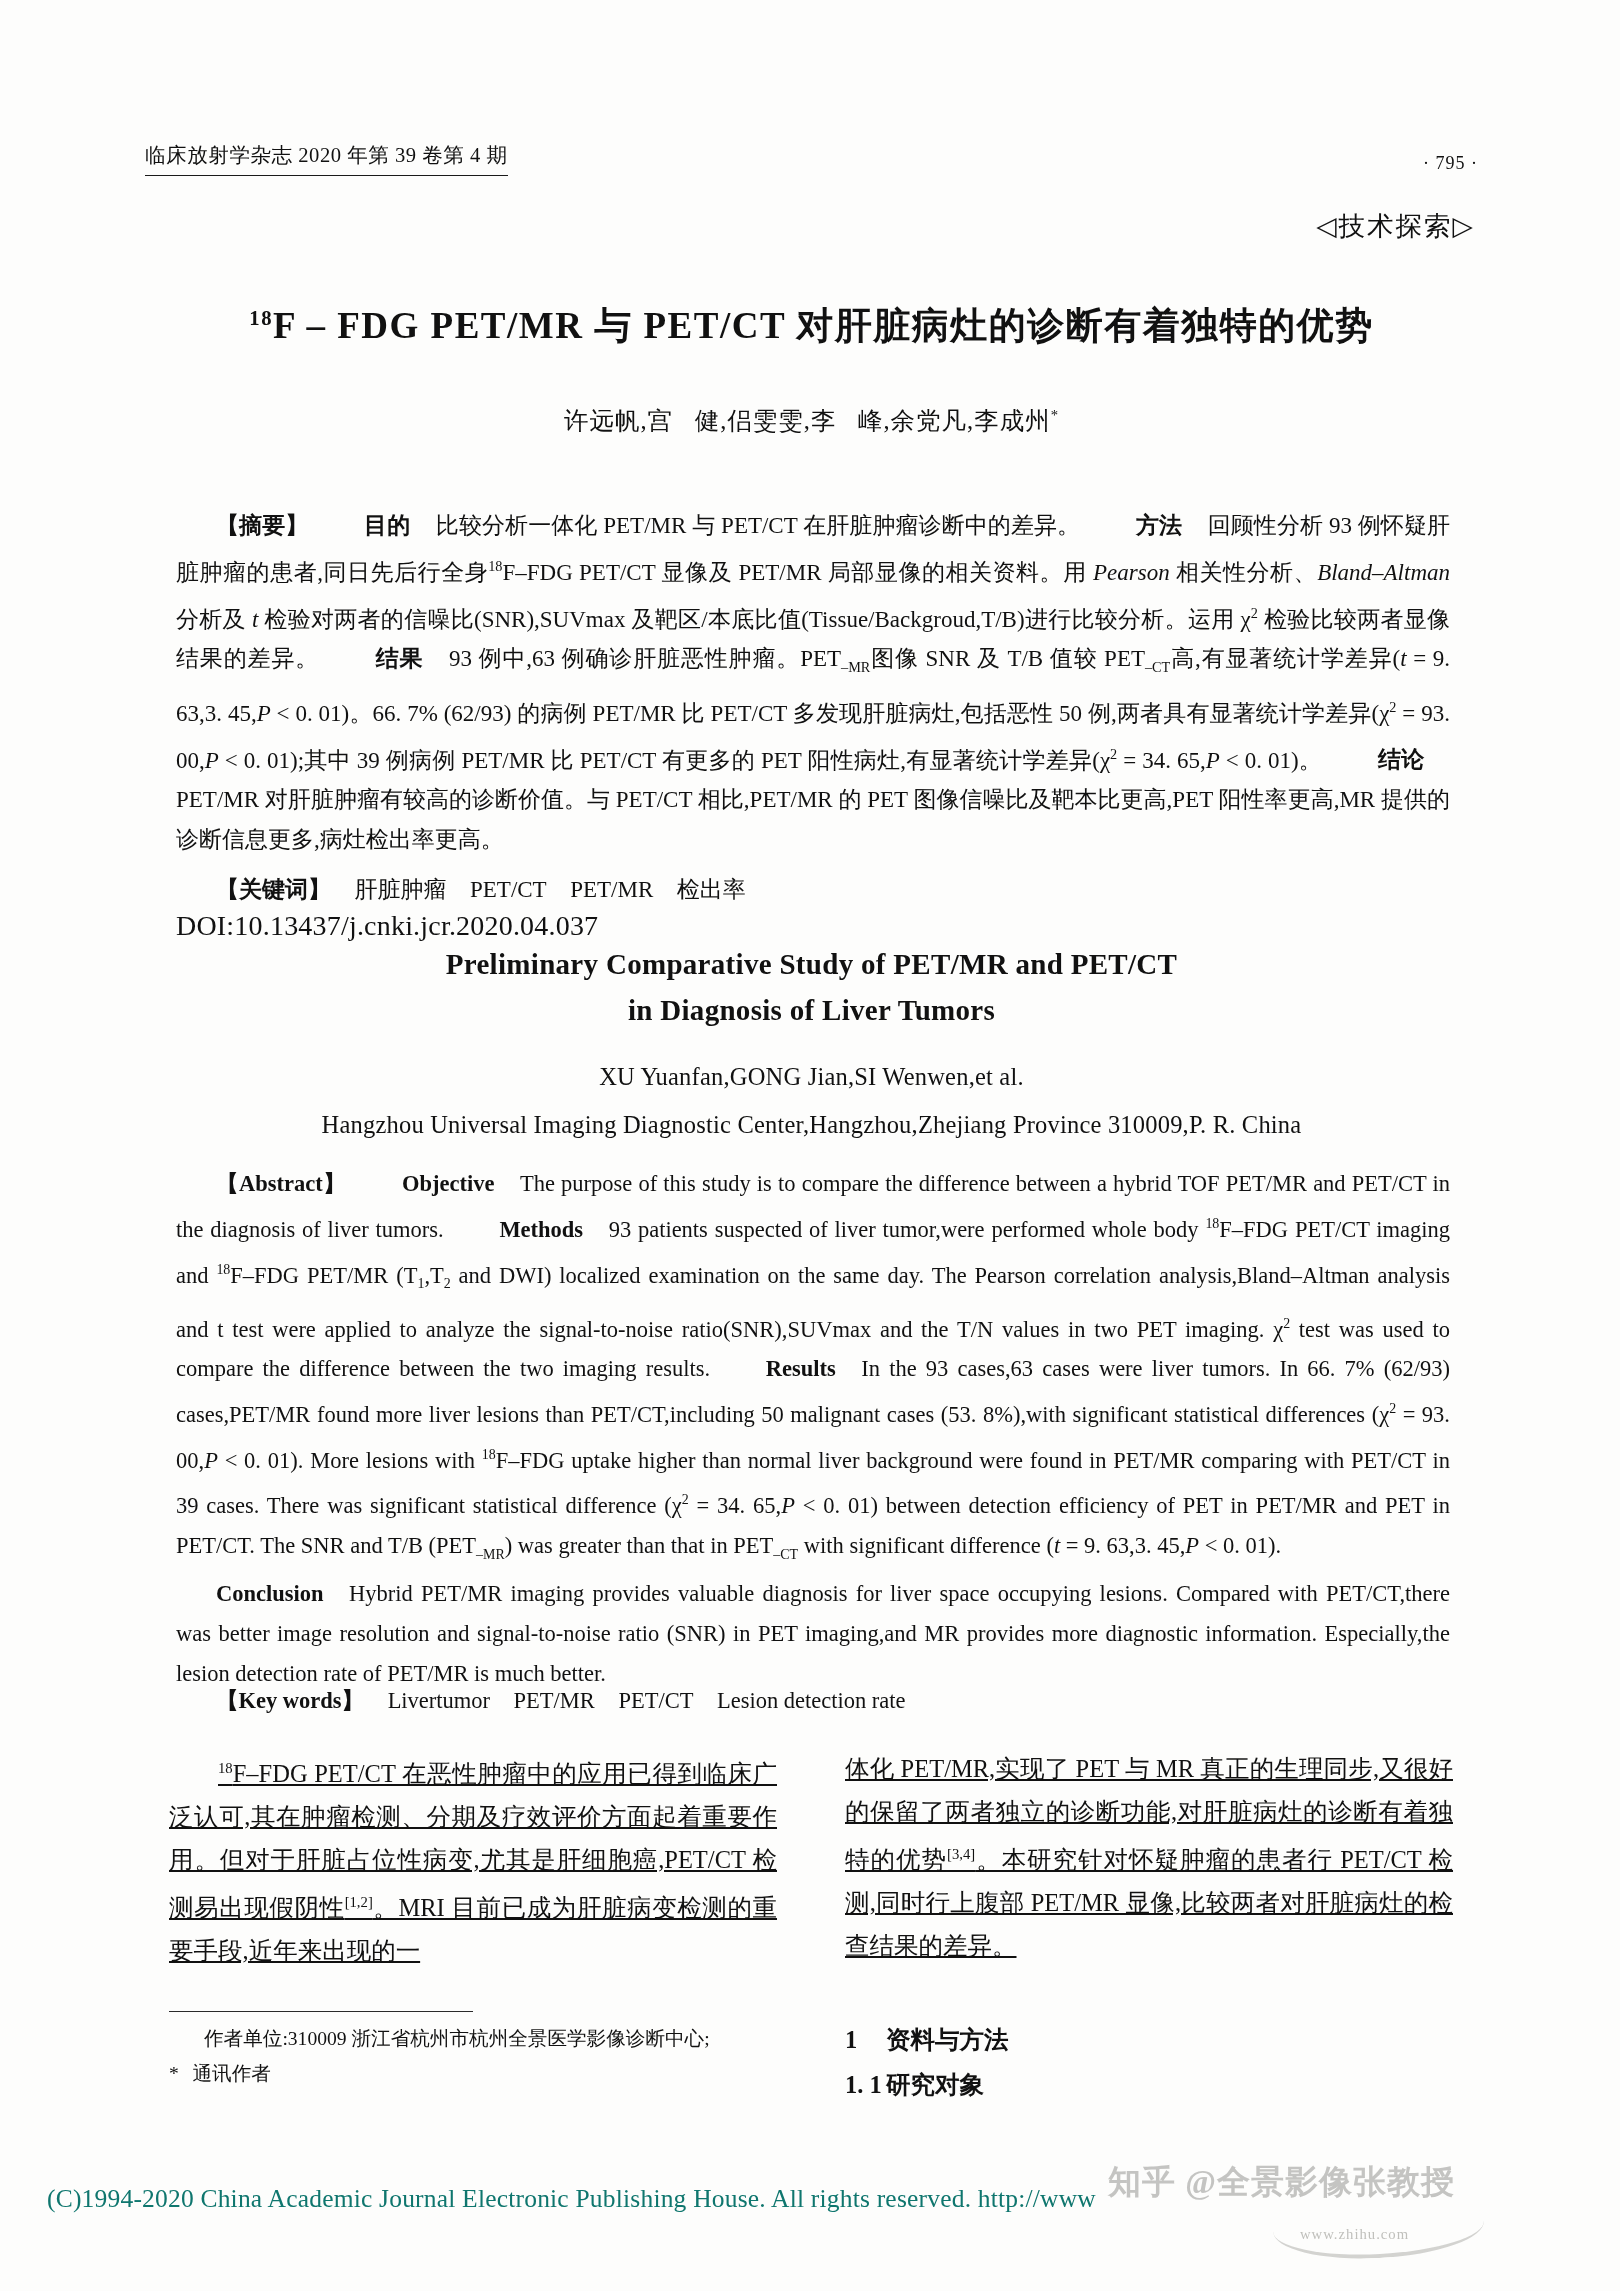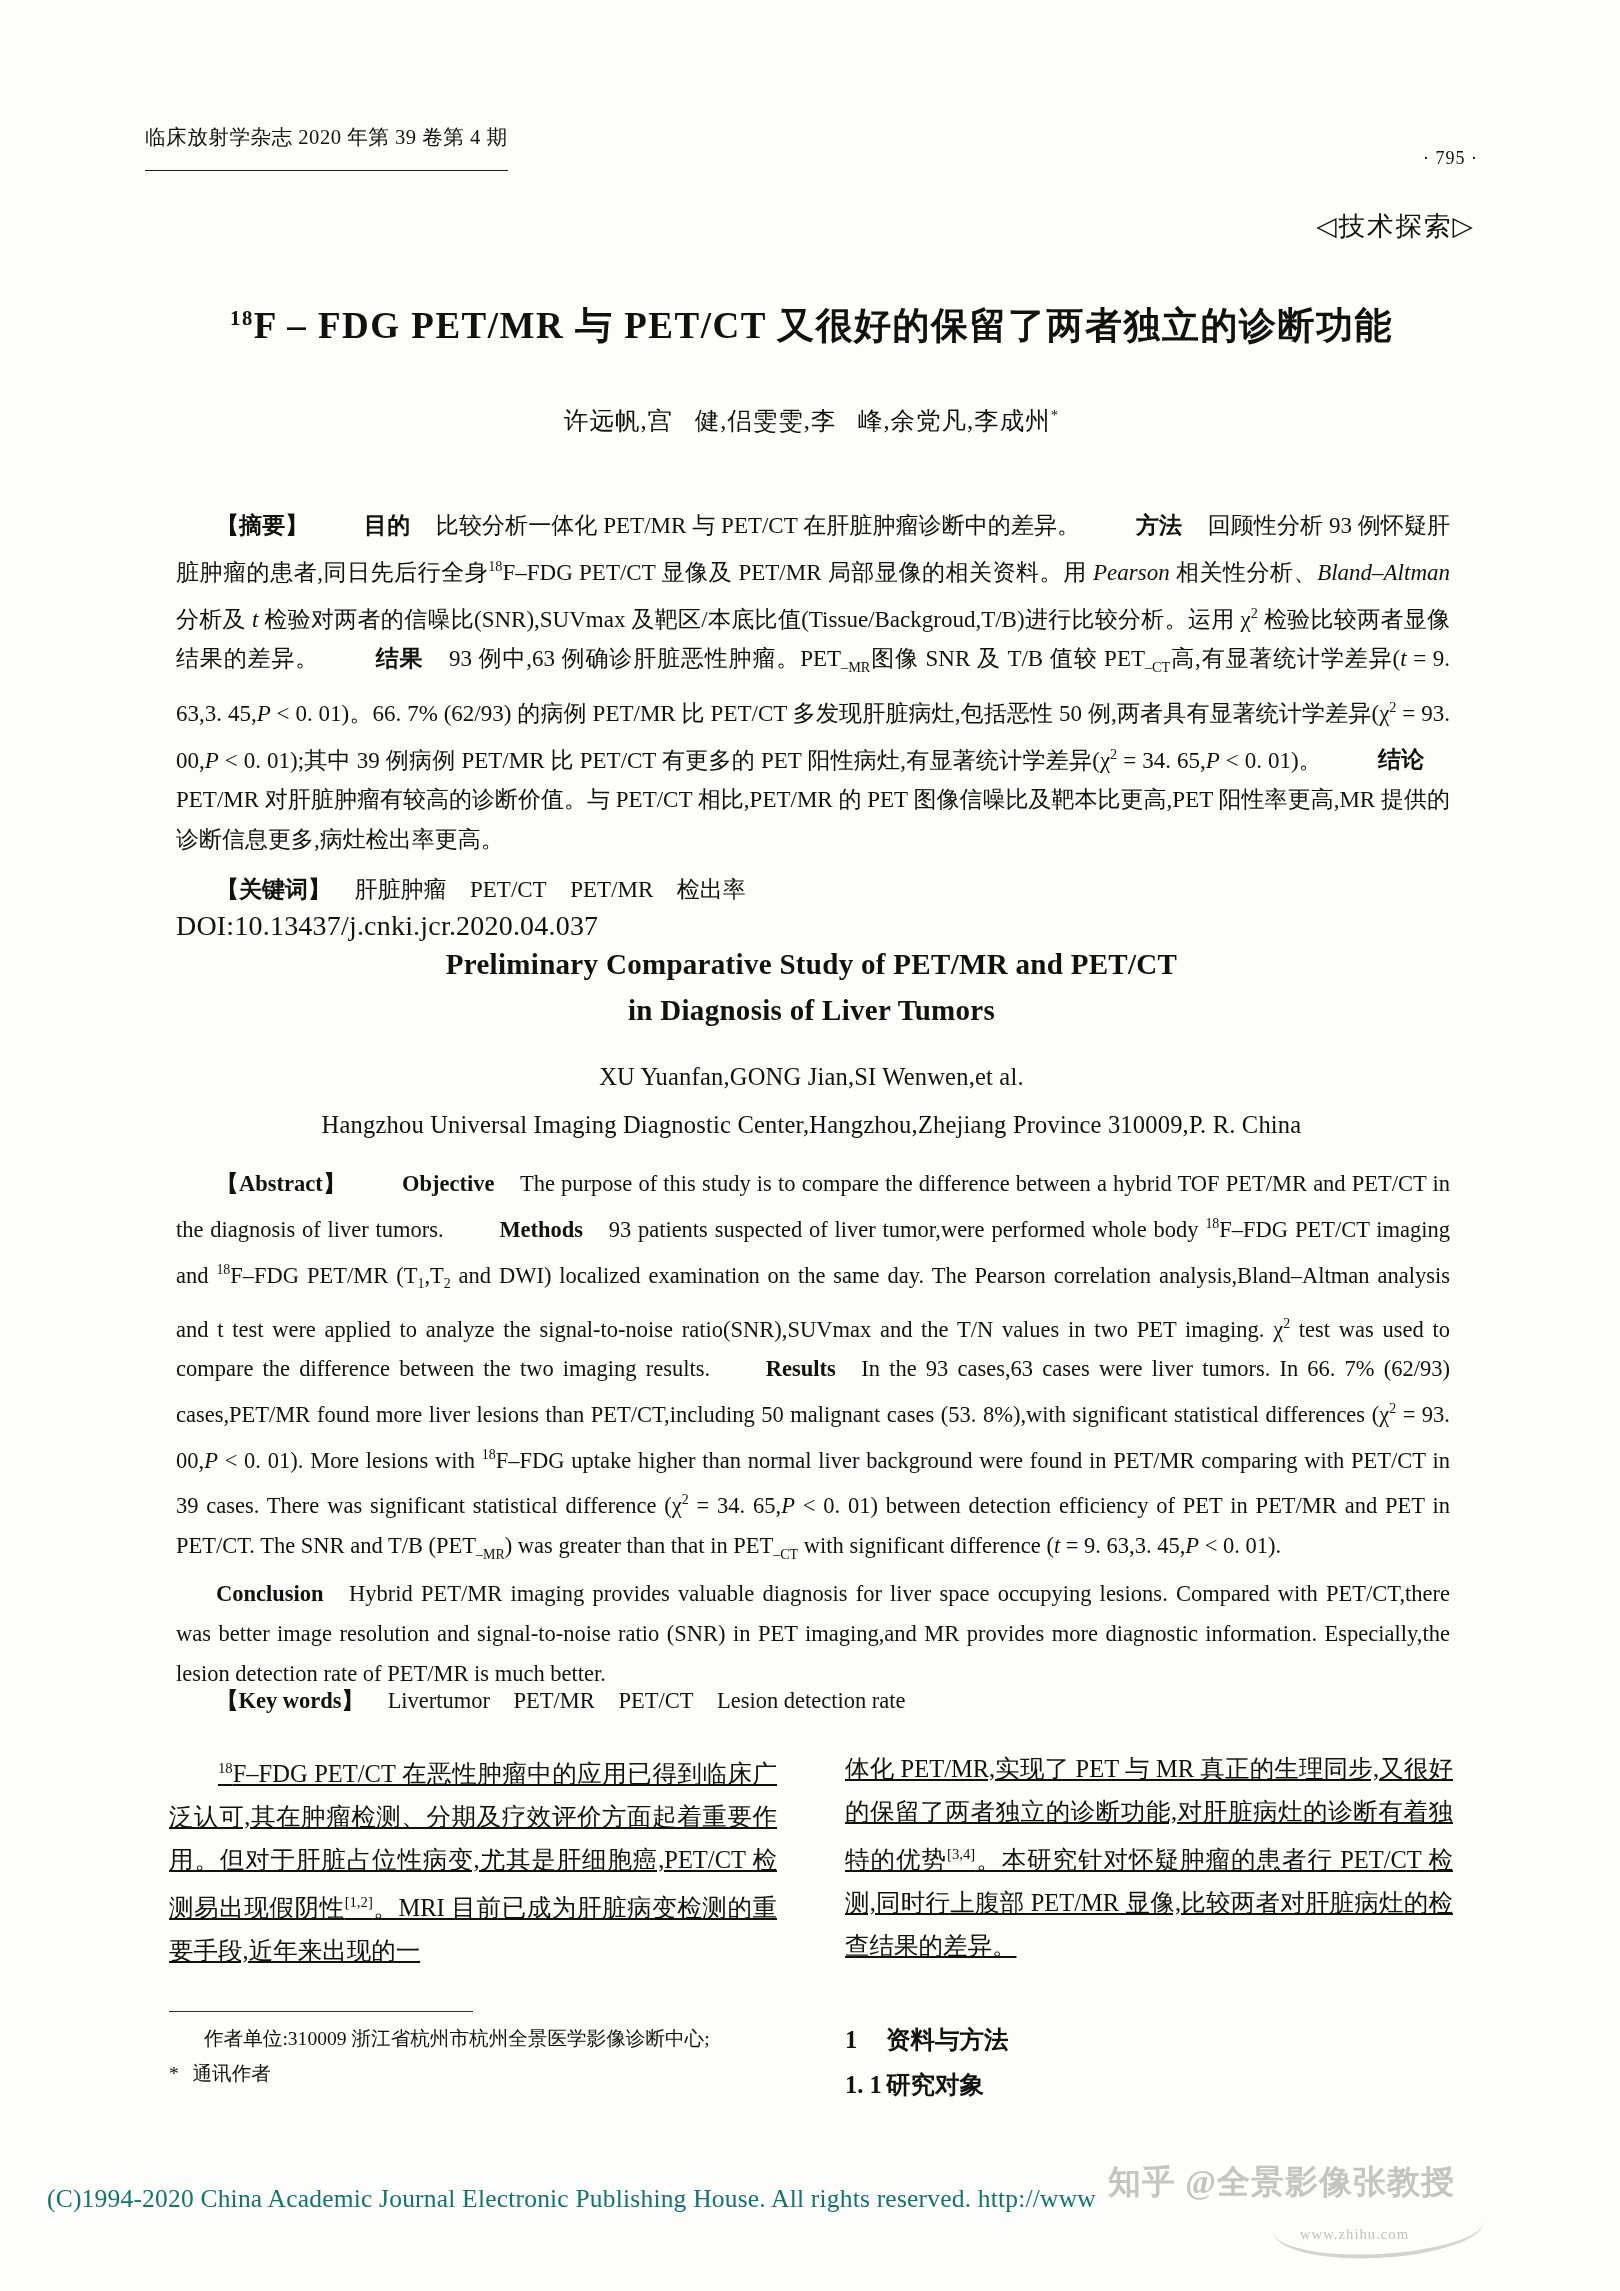--- a/index.html
+++ b/index.html
@@ -31,23 +31,24 @@
     top: 125px;
     width: 1333px;
     display: flex;
     align-items: flex-end;
     justify-content: space-between;
   }
   .runhead-left {
     font-size: 20.6px;
     letter-spacing: 0.5px;
     border-bottom: 1.6px solid #1a1a1a;
-    padding-bottom: 19px;
+    padding-bottom: 6px;
     line-height: 1.25;
     white-space: nowrap;
+    margin-top: 18px;
   }
   .runhead-right {
     font-size: 18px;
     letter-spacing: 1px;
     white-space: nowrap;
     padding-bottom: 2px;
   }
 
   
   .section-tag {
@@ -288,21 +289,21 @@
 
 <div class="page">
 
   <div class="runhead">
     <div class="runhead-left">临床放射学杂志 2020 年第 39 卷第 4 期</div>
     <div class="runhead-right">· 795 ·</div>
   </div>
 
   <div class="section-tag">◁技术探索▷</div>
 
-  <h1 class="cn-title"><sup>18</sup><span>F – FDG PET/MR 与 PET/CT 又很好的保留了两者独立的诊断功能</span></h1>
+  <h1 class="cn-title"><sup>18</sup><span>F – FDG PET/MR 与 PET/CT 对肝脏病灶的诊断有着独特的优势</span></h1>
 
   <div class="cn-authors"><span>许远帆,宫</span><span class="gap"></span><span>健,侣雯雯,李</span><span class="gap"></span><span>峰,余党凡,李成州</span><sup>*</sup></div>
 
   <div class="abs-cn">
     <p>
       <span class="lbl">【摘要】</span><span class="sp"></span><span class="lbl">目的</span><span class="spw"></span><span>比较分析一体化 PET/MR 与 PET/CT 在肝脏肿瘤诊断中的差异。</span><span class="sp"></span><span class="lbl">方法</span><span class="spw"></span><span>回顾性分析 93 例怀疑肝脏肿瘤的患者,同日先后行全身</span><sup class="small">18</sup><span>F–FDG PET/CT 显像及 PET/MR 局部显像的相关资料。用 </span><i>Pearson</i><span> 相关性分析、</span><i>Bland–Altman</i><span> 分析及 </span><i>t</i><span> 检验对两者的信噪比(SNR),SUVmax 及靶区/本底比值(Tissue/Backgroud,T/B)进行比较分析。运用 χ</span><sup class="small">2</sup><span> 检验比较两者显像结果的差异。</span><span class="sp"></span><span class="lbl">结果</span><span class="spw"></span><span>93 例中,63 例确诊肝脏恶性肿瘤。PET</span><sub class="small">–MR</sub><span>图像 SNR 及 T/B 值较 PET</span><sub class="small">–CT</sub><span>高,有显著统计学差异(</span><i>t</i><span> = 9. 63,3. 45,</span><i>P</i><span> &lt; 0. 01)。66. 7% (62/93) 的病例 PET/MR 比 PET/CT 多发现肝脏病灶,包括恶性 50 例,两者具有显著统计学差异(χ</span><sup class="small">2</sup><span> = 93. 00,</span><i>P</i><span> &lt; 0. 01);其中 39 例病例 PET/MR 比 PET/CT 有更多的 PET 阳性病灶,有显著统计学差异(χ</span><sup class="small">2</sup><span> = 34. 65,</span><i>P</i><span> &lt; 0. 01)。</span><span class="sp"></span><span class="lbl">结论</span><span class="spw"></span><span>PET/MR 对肝脏肿瘤有较高的诊断价值。与 PET/CT 相比,PET/MR 的 PET 图像信噪比及靶本比更高,PET 阳性率更高,MR 提供的诊断信息更多,病灶检出率更高。</span>
     </p>
   </div>
 
   <div class="kw-cn"><span class="lbl">【关键词】</span><span class="kwgap"></span><span>肝脏肿瘤</span><span class="kwgap"></span><span>PET/CT</span><span class="kwgap"></span><span>PET/MR</span><span class="kwgap"></span><span>检出率</span></div>

